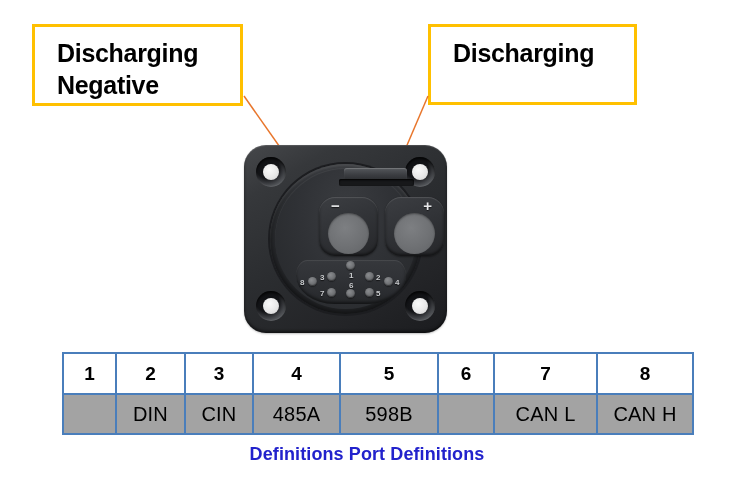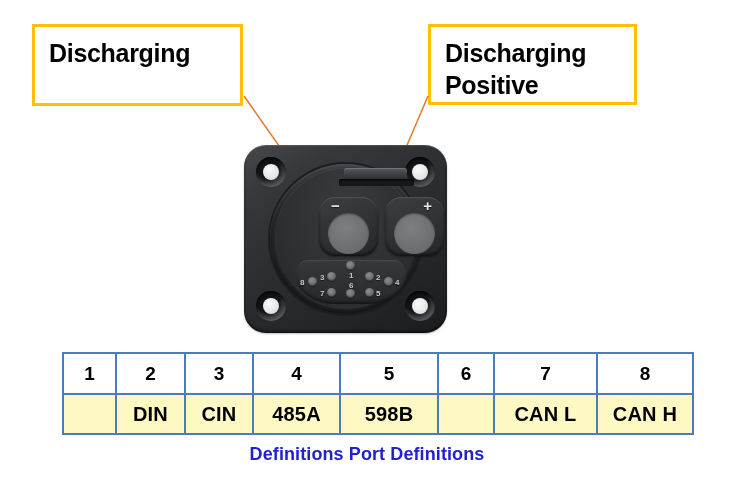--- a/index.html
+++ b/index.html
@@ -24,21 +24,21 @@
     background: #ffffff;
     padding: 10px 0 0 14px;
     font-weight: bold;
     font-size: 25px;
     line-height: 1.28;
     letter-spacing: -0.3px;
     color: #000000;
   }
   #callout-negative { left: 32px;  top: 24px; width: 211px; height: 82px; }
   #callout-positive { left: 428px; top: 24px; width: 209px; height: 81px; }
-  .callout-line { display: block; }
+  .callout-line { display: block; margin-left: 8px; }
 
   
   #arrow-layer {
     position: absolute;
     left: 0; top: 0;
     width: 734px; height: 485px;
     pointer-events: none;
   }
 
   
@@ -190,24 +190,24 @@
     padding: 0;
   }
   #pin-table tr.header-row td {
     background: #ffffff;
     height: 39px;
     font-size: 19px;
     font-weight: bold;
     color: #000000;
   }
   #pin-table tr.value-row td {
-    background: #fef9c3;
+    background: #a3a3a3;
     height: 38px;
     font-size: 20px;
-    font-weight: bold;
+    font-weight: normal;
     color: #000000;
     letter-spacing: 0.2px;
   }
 
   #table-caption {
     position: absolute;
     left: 0;
     top: 444px;
     width: 734px;
     text-align: center;
@@ -215,25 +215,25 @@
     font-weight: bold;
     color: #2222CC;
     letter-spacing: 0.1px;
   }
 </style>
 </head>
 <body>
 
 <div class="callout" id="callout-negative">
   <span class="callout-line">Discharging</span>
+  <span class="callout-line">Negative</span>
 </div>
 
 <div class="callout" id="callout-positive">
   <span class="callout-line">Discharging</span>
-  <span class="callout-line">Positive</span>
 </div>
 
 <svg id="arrow-layer" viewBox="0 0 734 485">
   <defs>
     <marker id="ah" markerWidth="7" markerHeight="7" refX="5.4" refY="3.1" orient="auto">
       <path d="M0,0 L6.4,3.1 L0,6.2 L1.6,3.1 Z" fill="#E8762C"></path>
     </marker>
   </defs>
   <line x1="244" y1="96" x2="296" y2="170" stroke="#E8762C" stroke-width="1.5" marker-end="url(#ah)"></line>
   <line x1="428" y1="96" x2="396" y2="171" stroke="#E8762C" stroke-width="1.5" marker-end="url(#ah)"></line>

